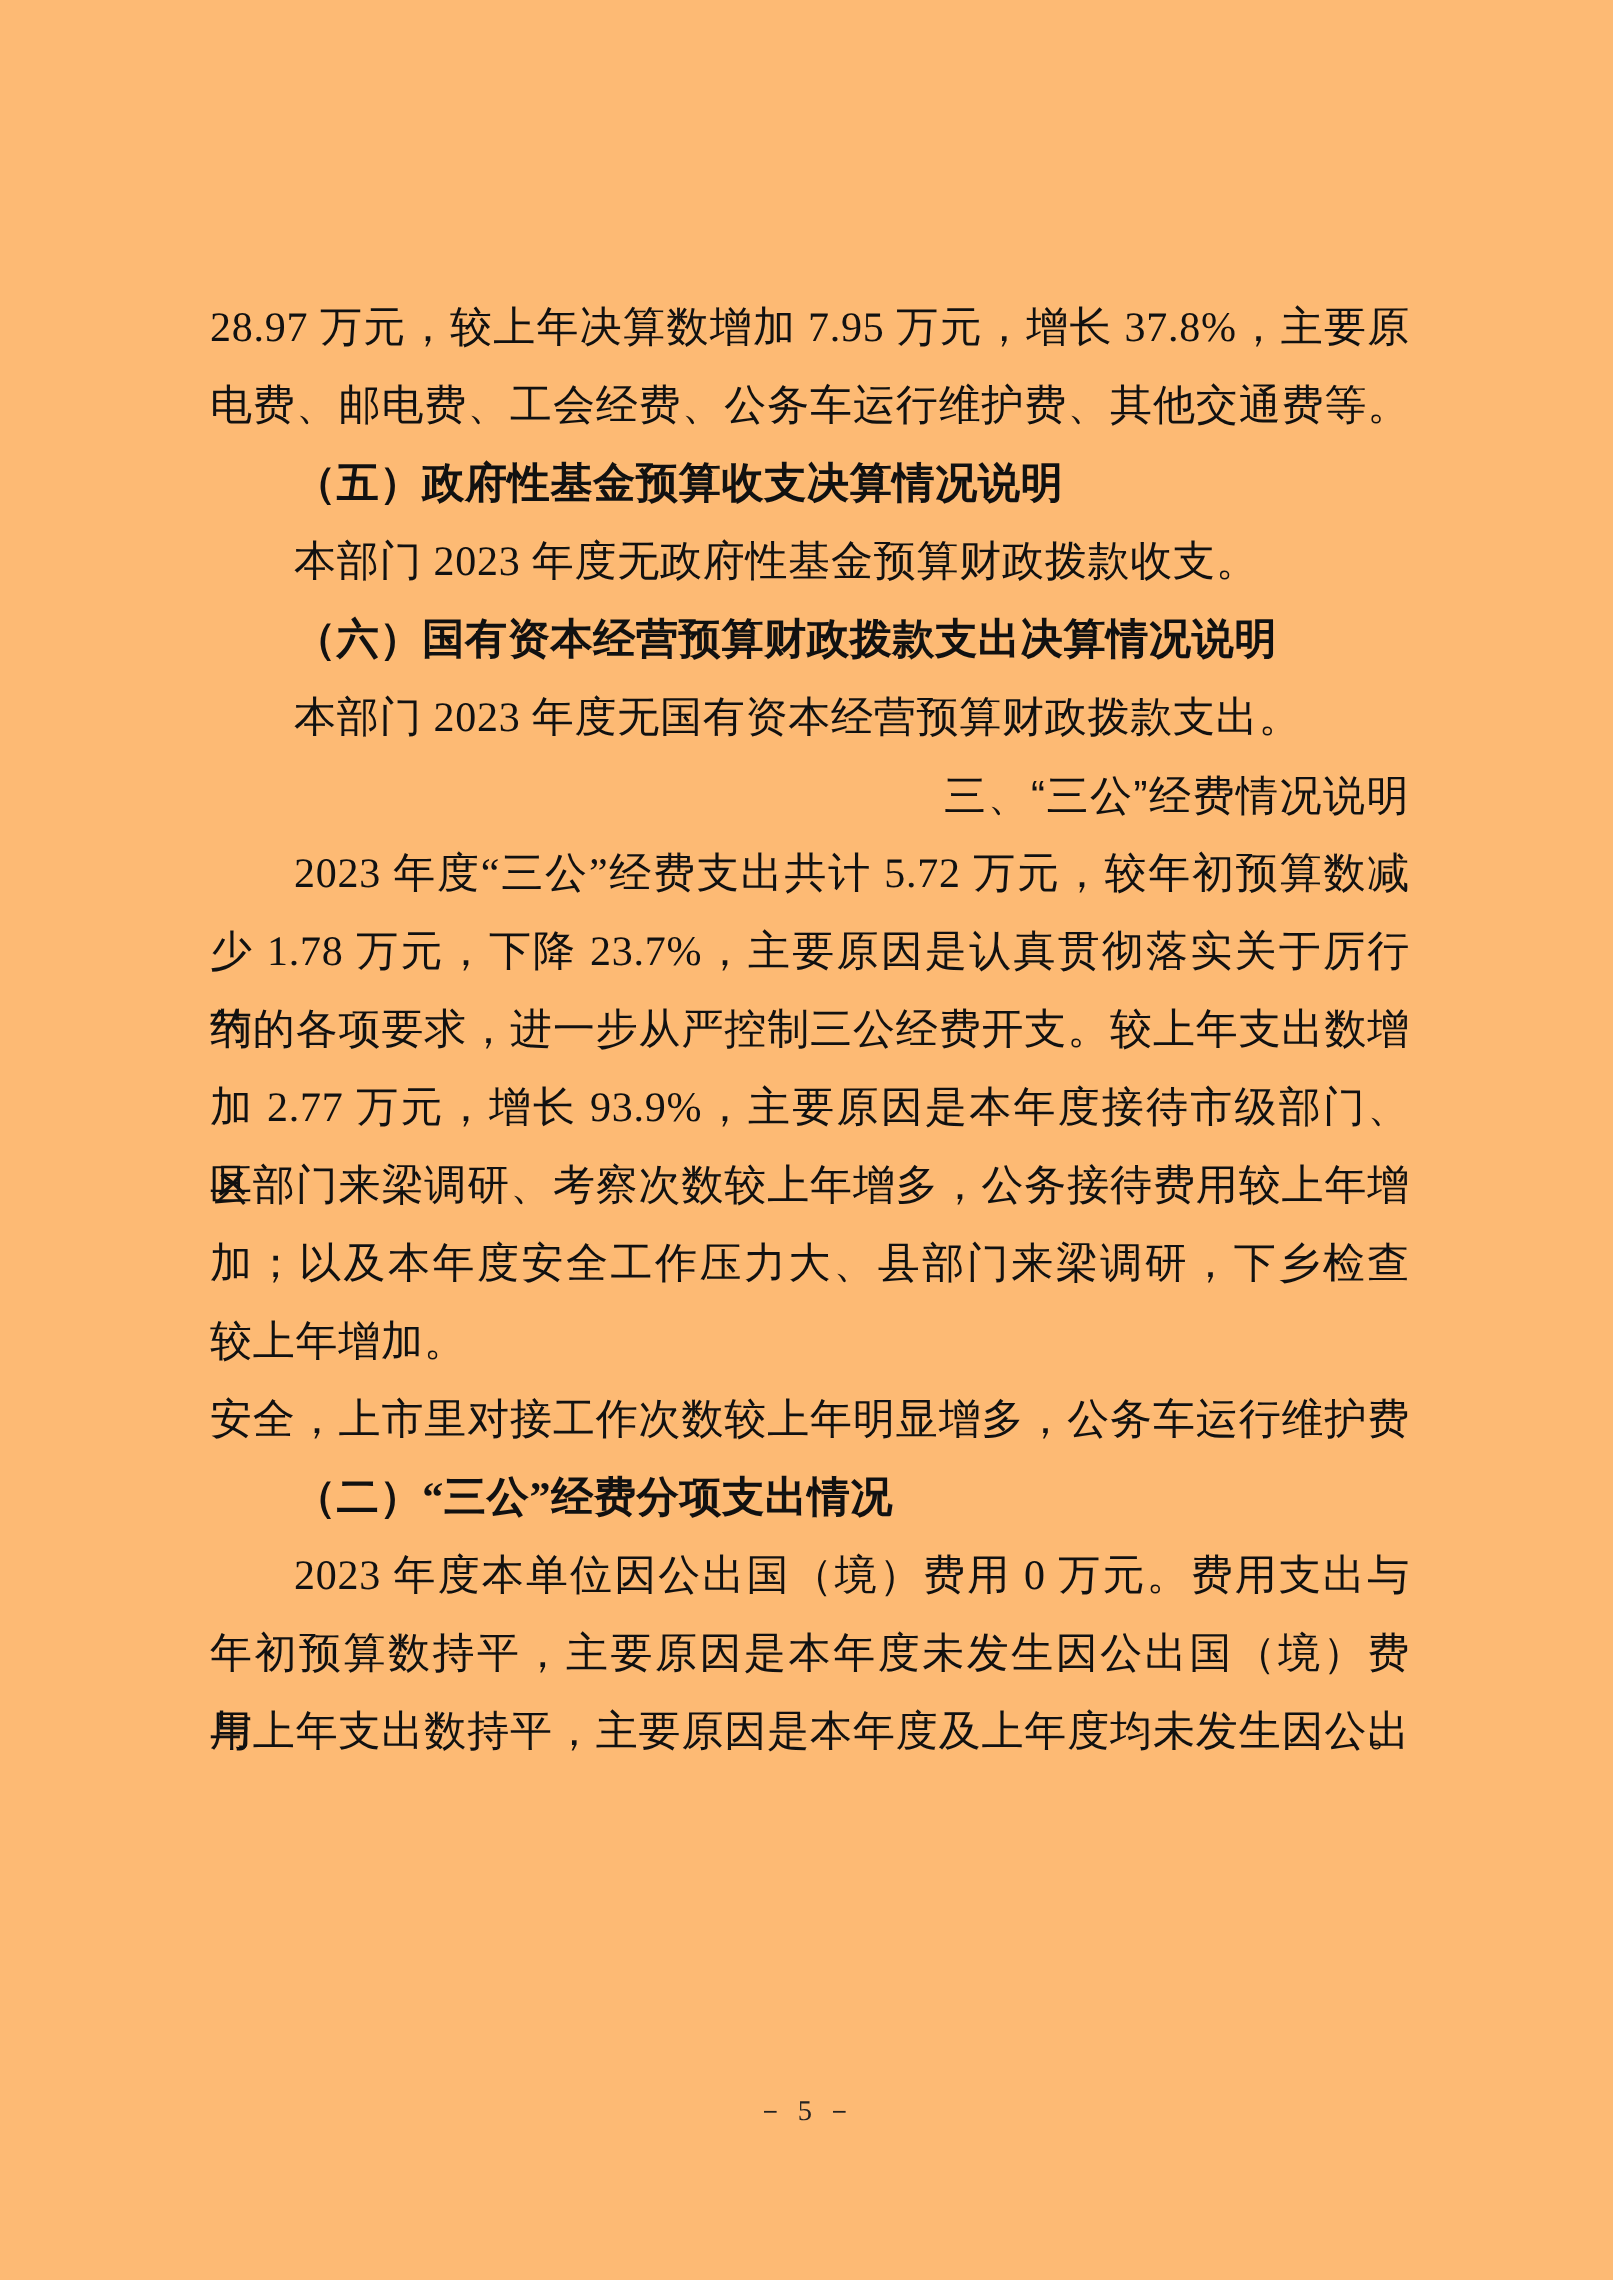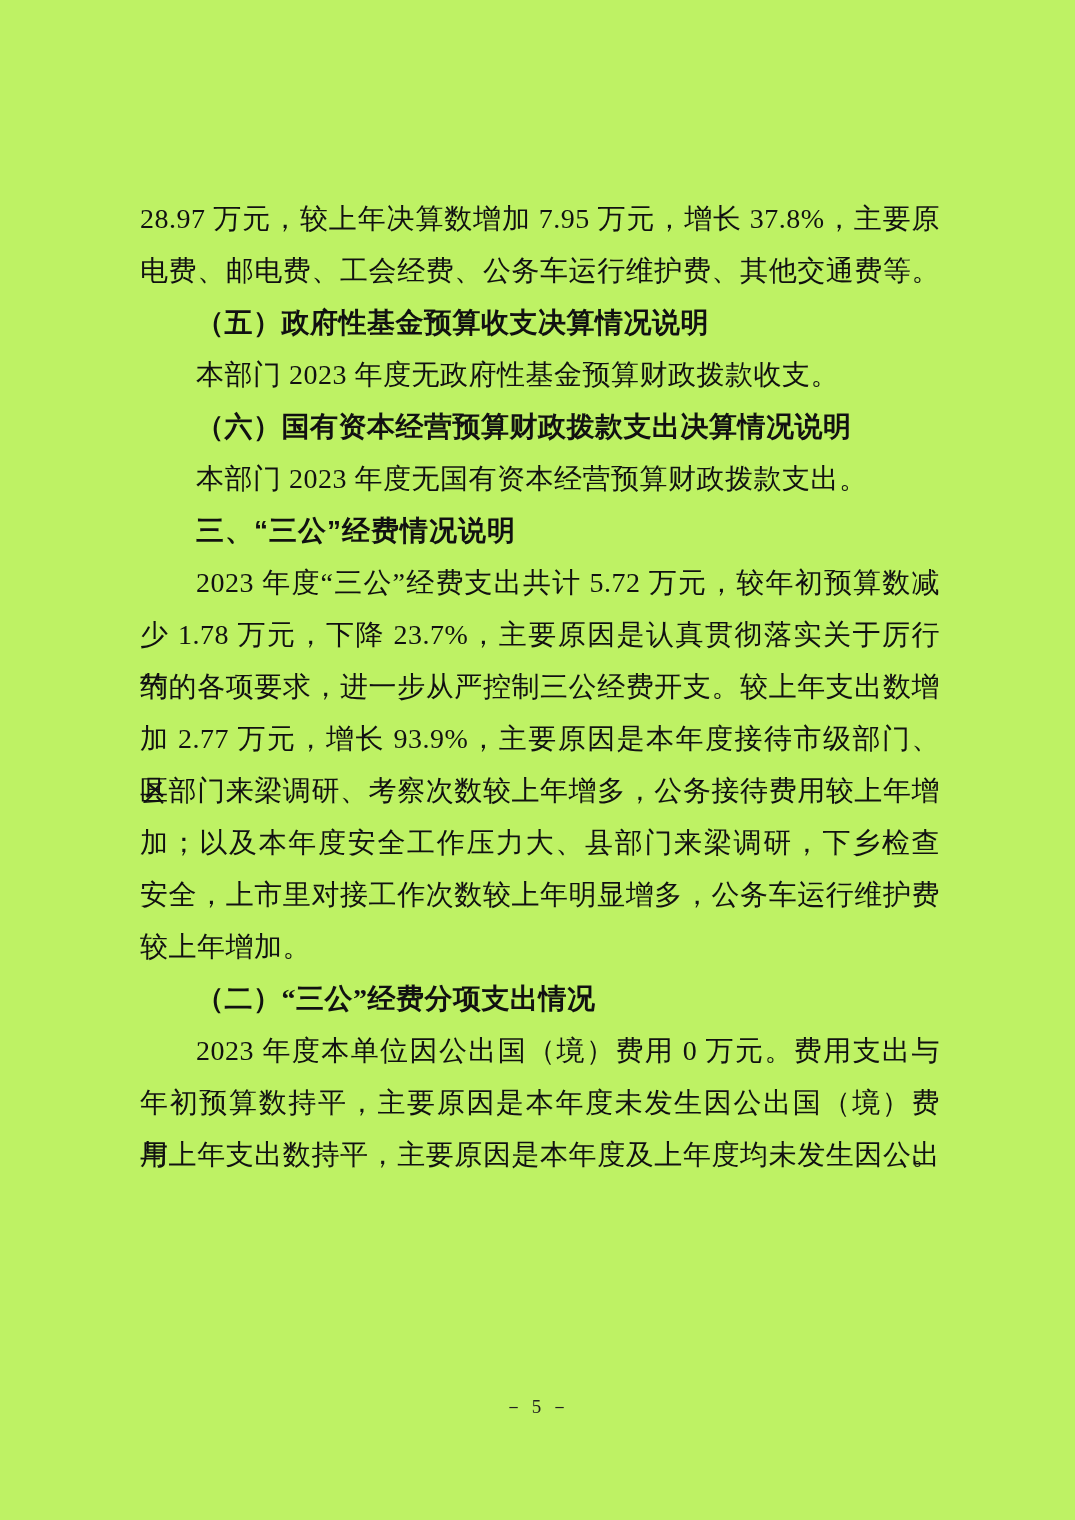--- a/index.html
+++ b/index.html
@@ -4,21 +4,21 @@
 <style>
   html, body {
     margin: 0;
     padding: 0;
     background: #ffffff;
   }
   .page {
     position: relative;
     width: 1075px;
     height: 1520px;
-    background: #bef264;
+    background: #fdba74;
     overflow: hidden;
     font-family: "Liberation Serif", "DejaVu Serif", serif;
     color: #111111;
   }
   .content {
     position: absolute;
     left: 140px;
     top: 193px;
     width: 800px;
   }
@@ -35,22 +35,23 @@
   }
   .line.fill {
     text-align: justify;
     text-align-last: justify;
   }
   .line.heading-kai {
     font-weight: 600;
   }
   .line.heading-sans {
     font-family: "Liberation Sans", "DejaVu Sans", sans-serif;
-    font-weight: 700;
+    font-weight: 400;
     letter-spacing: 1px;
+    text-align: right;
   }
   .footer {
     position: absolute;
     left: 0;
     top: 1394px;
     width: 100%;
     text-align: center;
     font-size: 19px;
     color: #222222;
     letter-spacing: 2px;
@@ -67,21 +68,21 @@
       <div class="line indent">本部门 2023 年度无政府性基金预算财政拨款收支。</div>
       <div class="line indent heading-kai">（六）国有资本经营预算财政拨款支出决算情况说明</div>
       <div class="line indent">本部门 2023 年度无国有资本经营预算财政拨款支出。</div>
       <div class="line indent heading-sans">三、“三公”经费情况说明</div>
       <div class="line indent fill">2023 年度“三公”经费支出共计 5.72 万元，较年初预算数减</div>
       <div class="line fill">少 1.78 万元，下降 23.7%，主要原因是认真贯彻落实关于厉行节</div>
       <div class="line fill">约的各项要求，进一步从严控制三公经费开支。较上年支出数增</div>
       <div class="line fill">加 2.77 万元，增长 93.9%，主要原因是本年度接待市级部门、区</div>
       <div class="line fill">县部门来梁调研、考察次数较上年增多，公务接待费用较上年增</div>
       <div class="line fill">加；以及本年度安全工作压力大、县部门来梁调研，下乡检查</div>
+      <div class="line">较上年增加。</div>
       <div class="line fill">安全，上市里对接工作次数较上年明显增多，公务车运行维护费</div>
-      <div class="line">较上年增加。</div>
       <div class="line indent heading-kai">（二）“三公”经费分项支出情况</div>
       <div class="line indent fill">2023 年度本单位因公出国（境）费用 0 万元。费用支出与</div>
       <div class="line fill">年初预算数持平，主要原因是本年度未发生因公出国（境）费用。</div>
       <div class="line fill">与上年支出数持平，主要原因是本年度及上年度均未发生因公出</div>
     </div>
   <div class="footer">－ 5 －</div>
 </div>
 
 </body></html>

